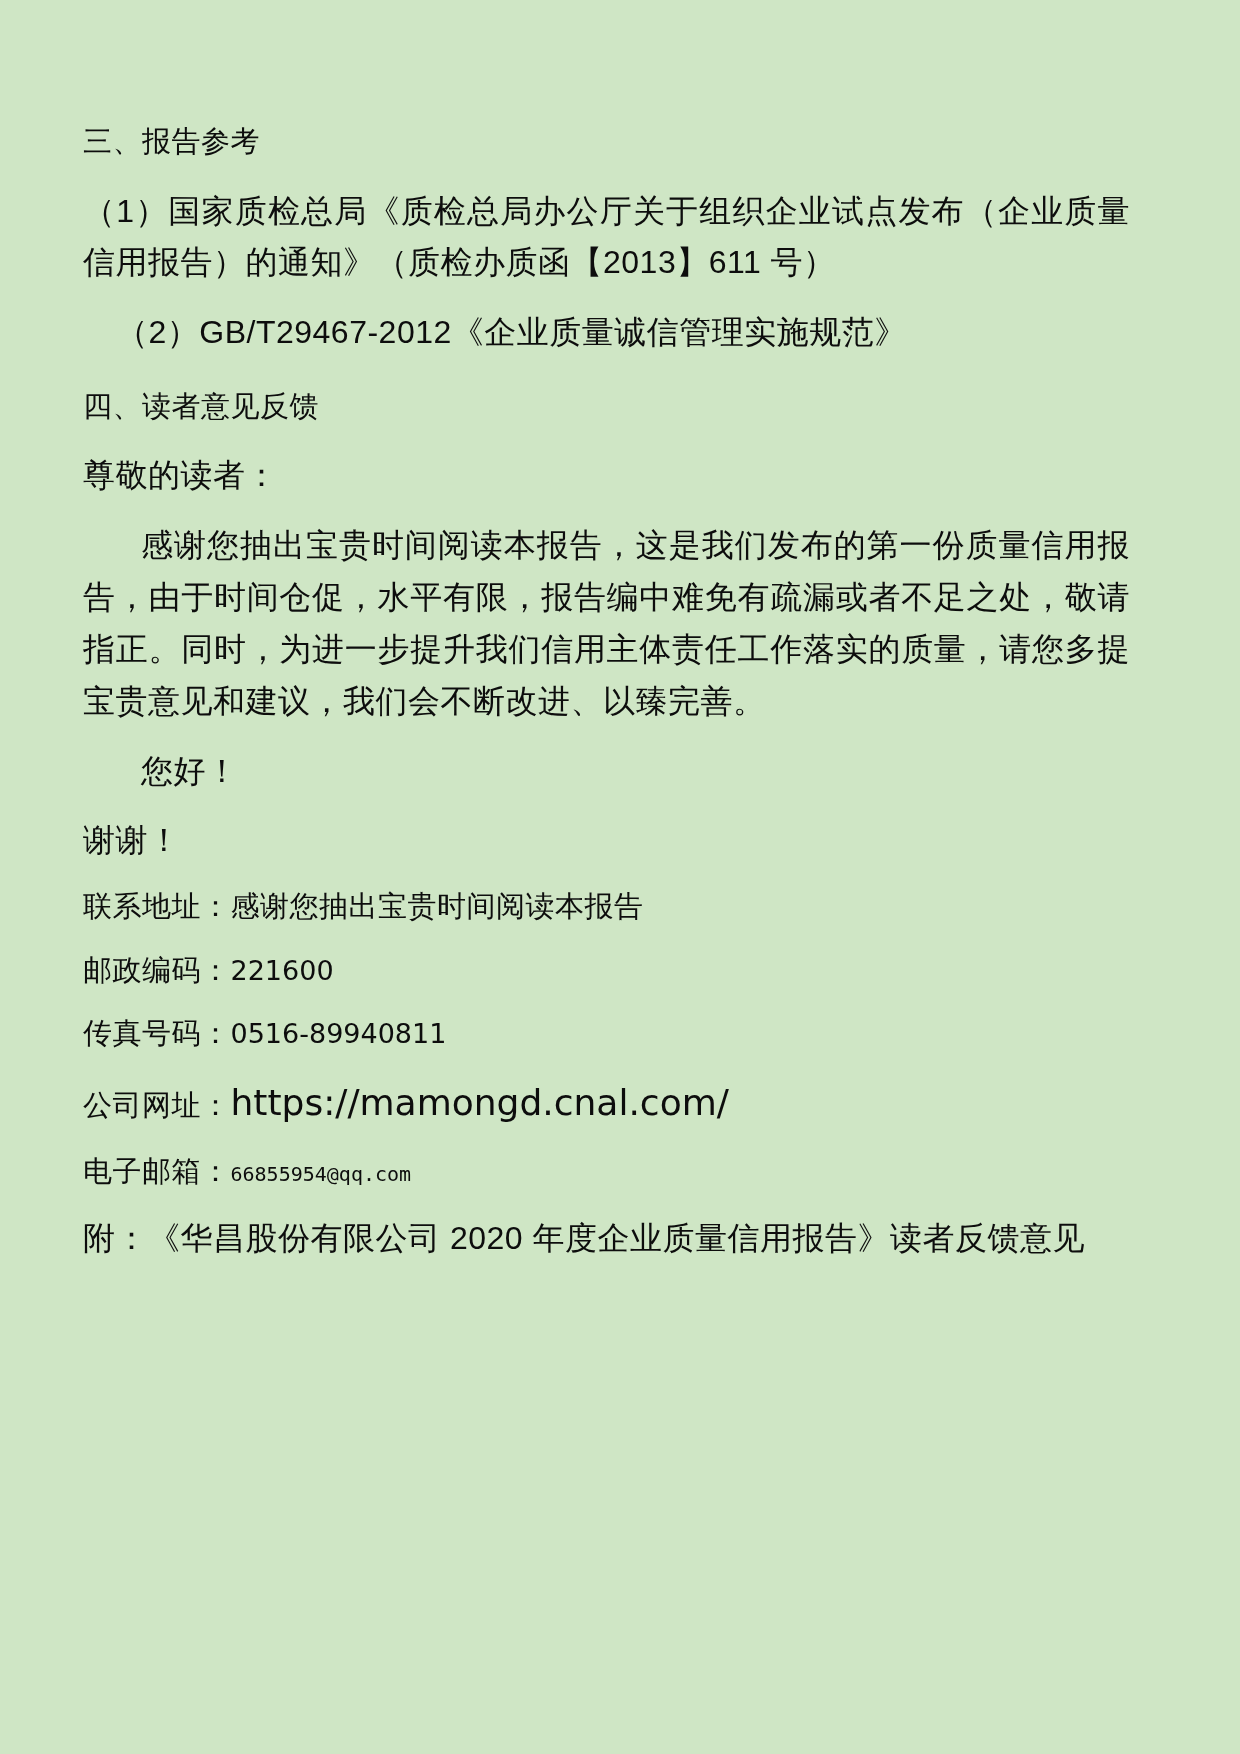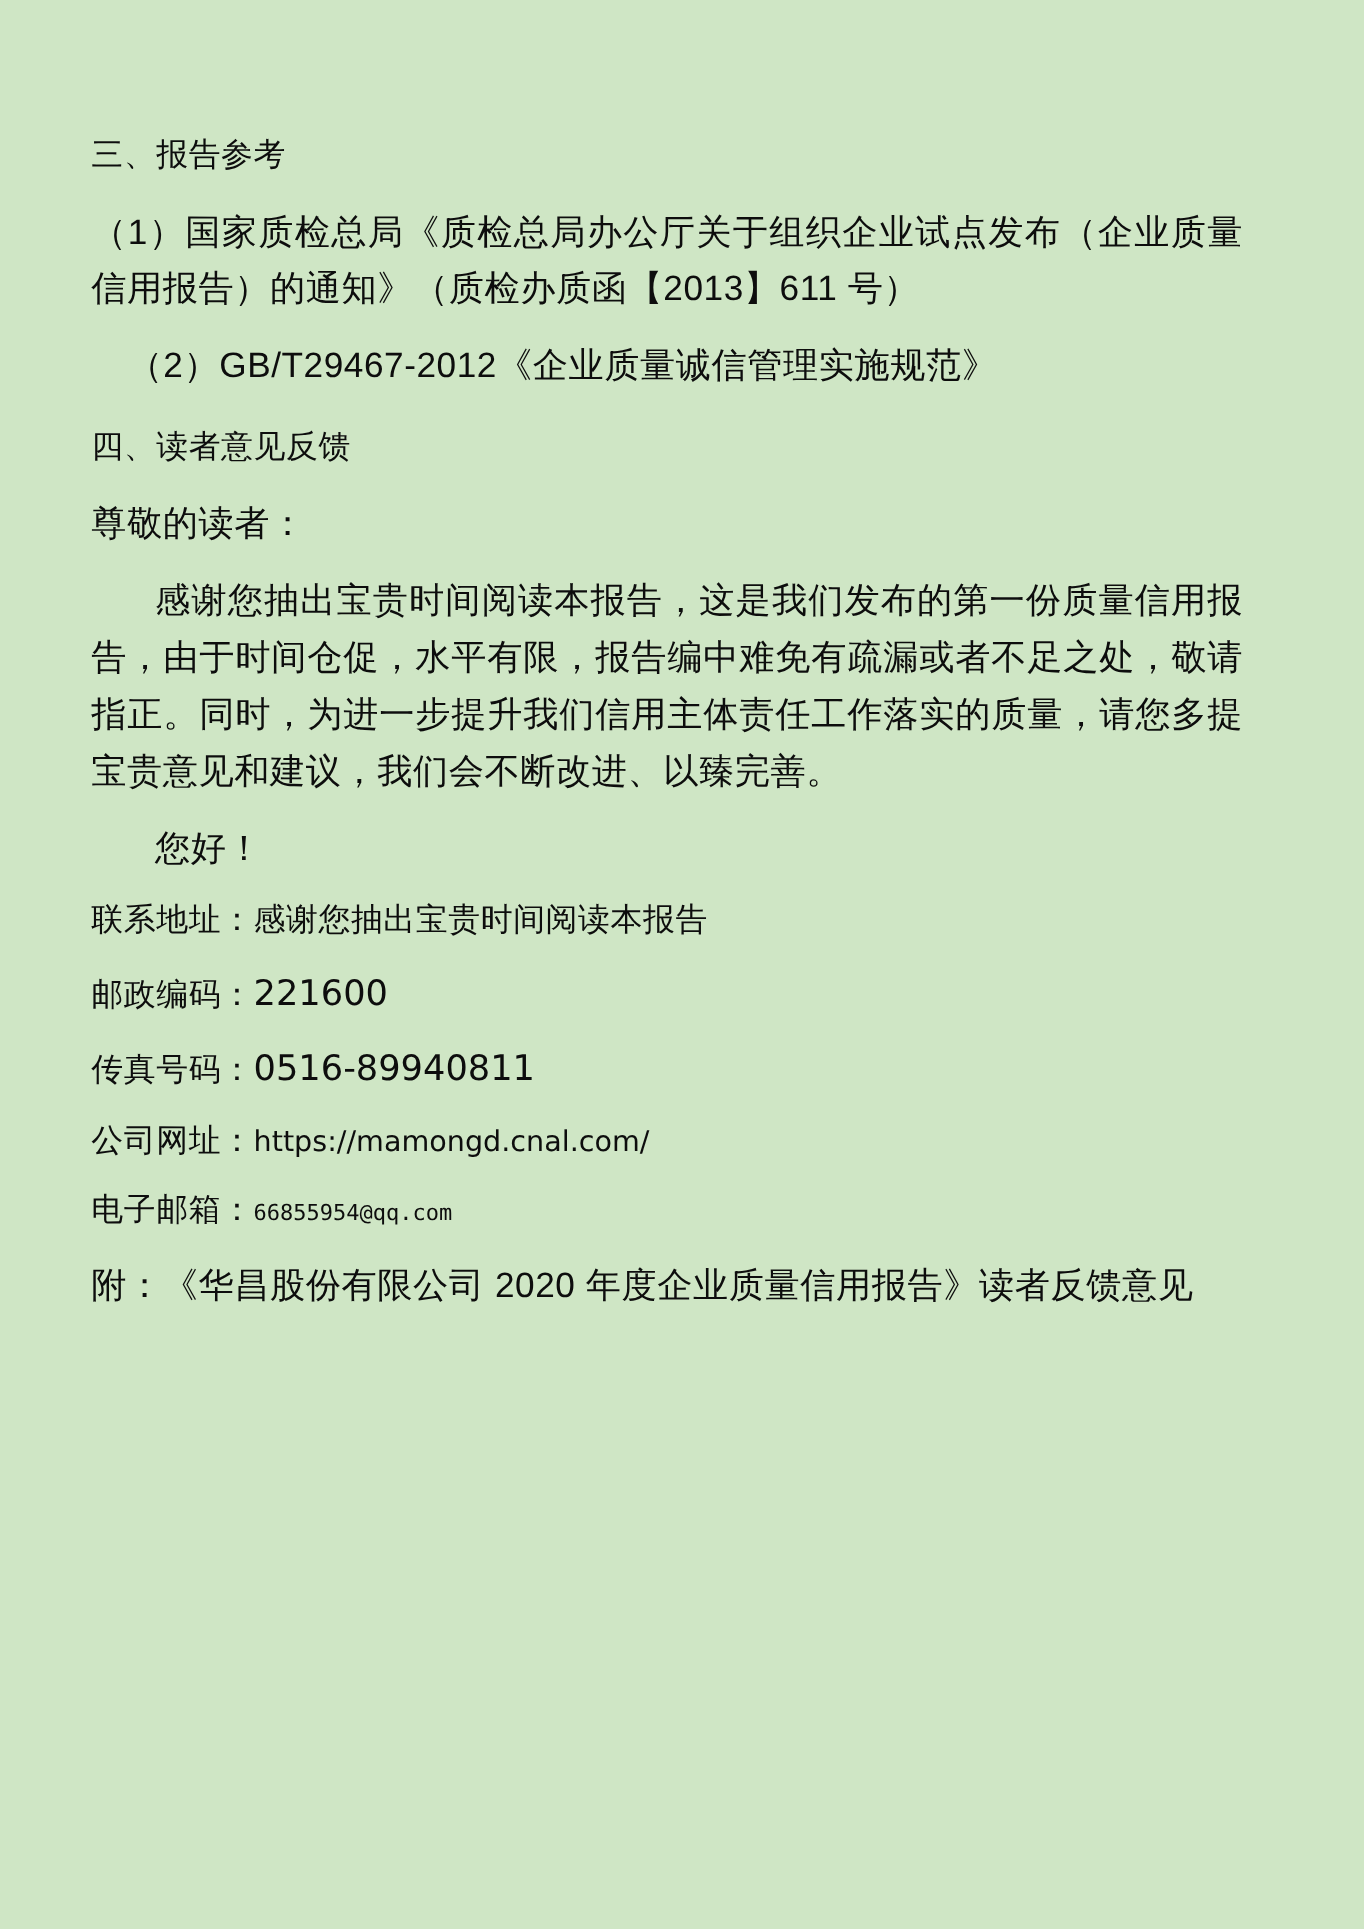--- a/index.html
+++ b/index.html
@@ -40,31 +40,31 @@
   }
   .para.indent {
     text-indent: 58px;
   }
   .para.loose {
     margin-bottom: 26px;
     margin-left: 33px;
   }
   .latin {
     font-family: "DejaVu Sans", sans-serif;
-    font-size: 32px;
+    font-size: 27px;
     letter-spacing: 0;
   }
   .mono {
     font-family: "DejaVu Sans Mono", monospace;
     font-size: 20px;
     letter-spacing: 0;
   }
   .url {
     font-family: "DejaVu Sans", sans-serif;
-    font-size: 26px;
+    font-size: 36px;
     letter-spacing: 0;
   }
   .contact-line {
     margin: 0 0 20px 0;
     font-size: 29px;
     line-height: 1.5;
   }
 </style>
 </head>
 <body style="background: rgb(207, 230, 197); color: rgb(13, 13, 13);">
@@ -79,20 +79,21 @@
     <p class="para loose">（2）GB/T29467-2012《企业质量诚信管理实施规范》</p>
 
     <p class="heading">四、读者意见反馈</p>
 
     <p class="para">尊敬的读者：</p>
 
     <p class="para indent">感谢您抽出宝贵时间阅读本报告，这是我们发布的第一份质量信用报告，由于时间仓促，水平有限，报告编中难免有疏漏或者不足之处，敬请指正。同时，为进一步提升我们信用主体责任工作落实的质量，请您多提宝贵意见和建议，我们会不断改进、以臻完善。</p>
 
     <p class="para indent">您好！</p>
 
+    <p class="para">谢谢！</p>
 
     <p class="contact-line">
       <span>联系地址：</span><span>感谢您抽出宝贵时间阅读本报告</span>
     </p>
 
     <p class="contact-line">
       <span>邮政编码：</span><span class="latin">221600</span>
     </p>
 
     <p class="contact-line">

